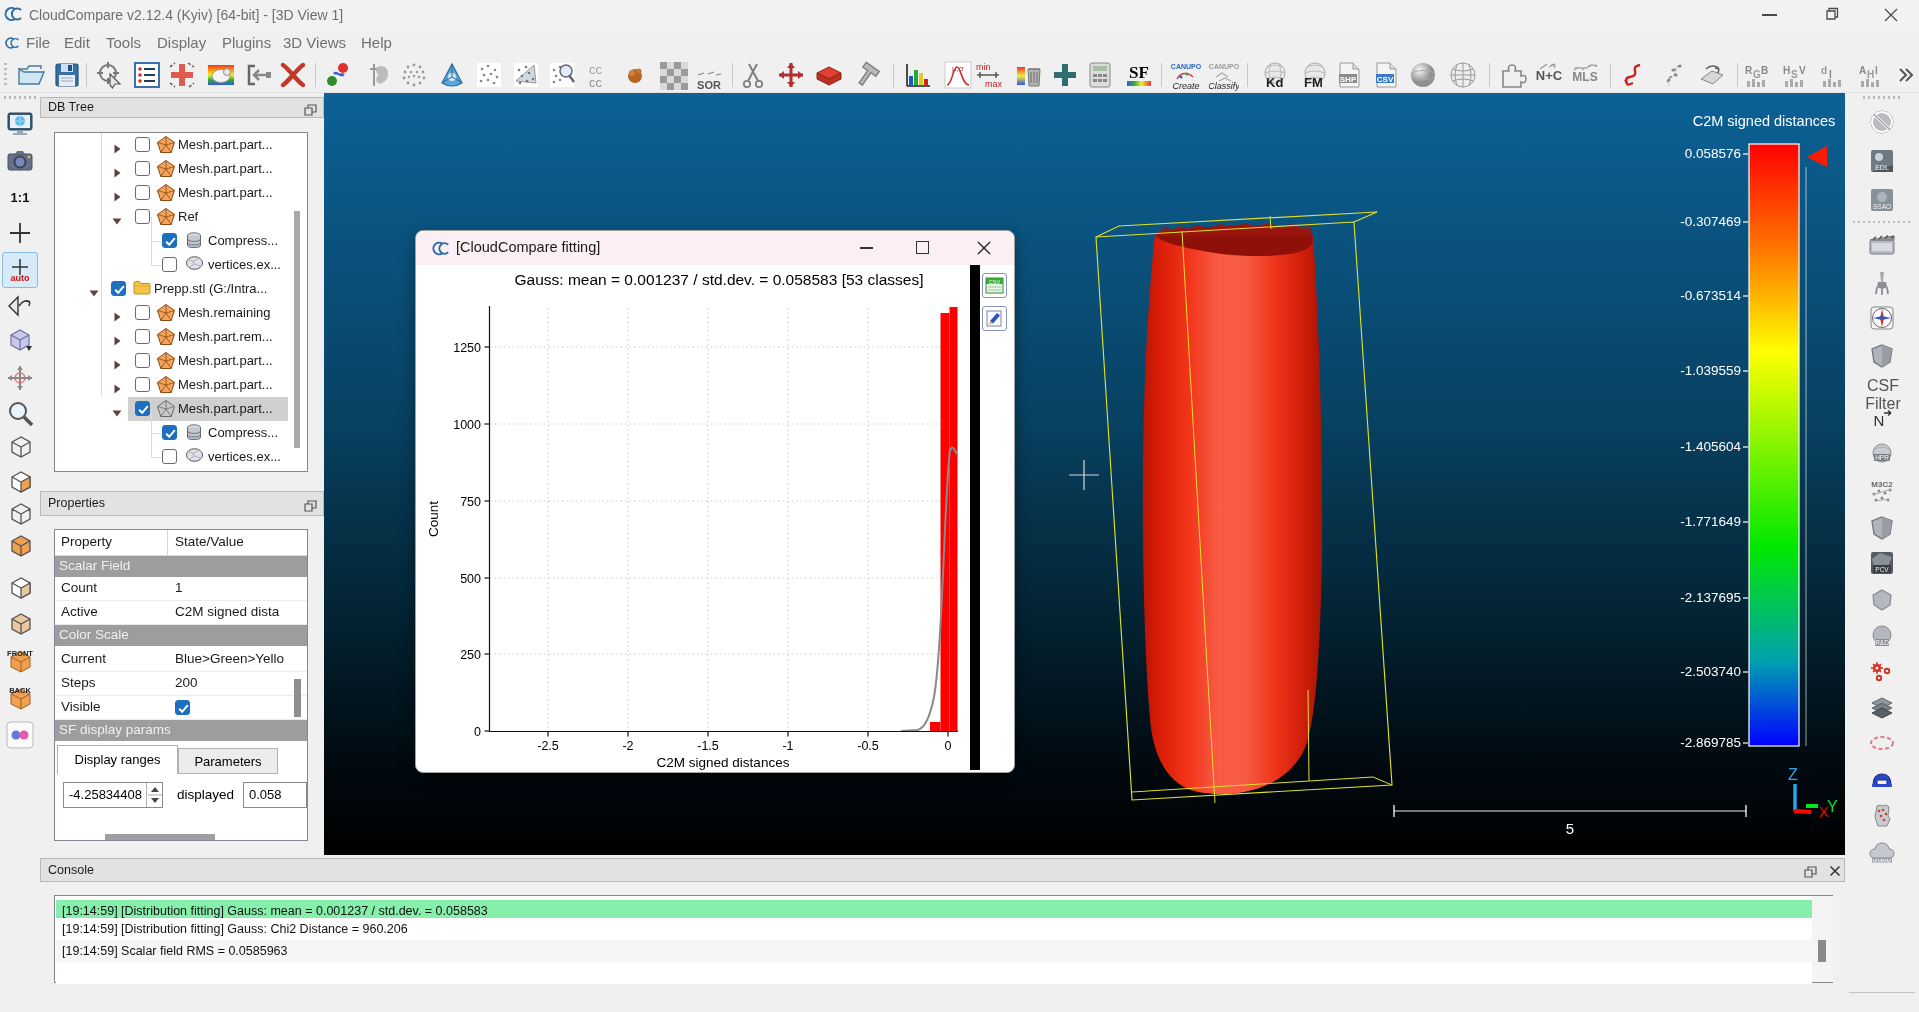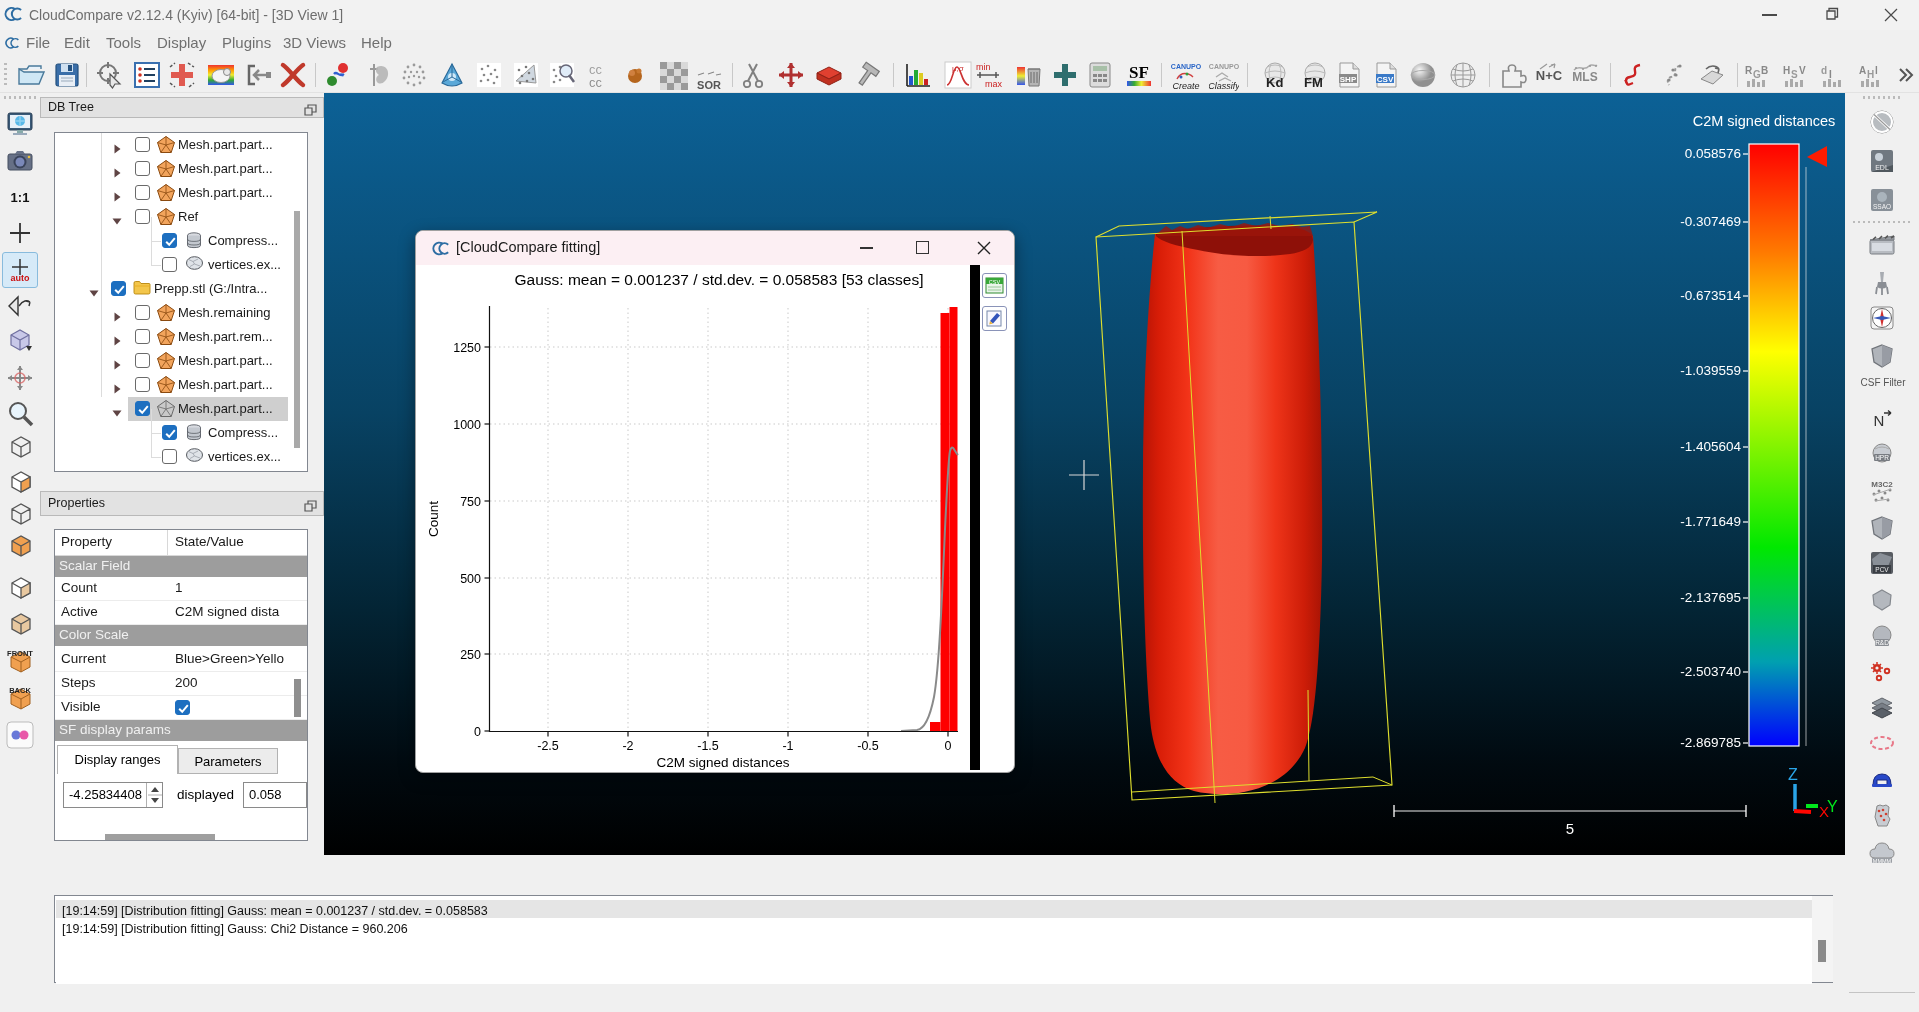--- a/index.html
+++ b/index.html
@@ -801,21 +801,21 @@
 <div class="abs" style="left:23px;top:211px"><svg width="28" height="28" viewBox="0 0 28 28">
         <rect x="3" y="3" width="22" height="22" rx="3" fill="#f4f4f4" stroke="#888"></rect>
         <circle cx="14" cy="14" r="9.5" fill="#fff" stroke="#666"></circle>
         <path d="M14 5 L16 14 L14 23 L12 14 Z" fill="#d03030"></path>
         <path d="M5 14 L14 12 L23 14 L14 16 Z" fill="#3858b8"></path>
       </svg></div>
 <div class="abs" style="left:23px;top:249px"><svg width="28" height="28" viewBox="0 0 28 28">
         <path d="M14 3 L24 7 L22 20 L14 25 L6 20 L4 7 Z" fill="#b0b4ba" stroke="#70747a" stroke-width="1.3"></path>
         <path d="M14 3 L24 7 L22 20 L14 25 Z" fill="#989ca4"></path>
       </svg></div>
-<div class="abs" style="left:8px;top:284px;width:60px;font-size:10px;color:#555;text-align:center">CSF Filter</div>
+<div class="abs" style="left:8px;top:284px;width:60px;font-size:16px;color:#555;text-align:center">CSF Filter</div>
 <div class="abs" style="left:23px;top:312px"><svg width="28" height="28" viewBox="0 0 28 28">
         <text x="11" y="21" font-size="15" fill="#333" text-anchor="middle">N</text>
         <path d="M16 8 L23 8 M23 8 L20 5.5 M23 8 L20 10.5" stroke="#333" stroke-width="1.4" fill="none"></path>
       </svg></div>
 <div class="abs" style="left:23px;top:348px"><svg width="28" height="28" viewBox="0 0 28 28">
         <circle cx="14" cy="12" r="9" fill="#c8ccd2" stroke="#888"></circle>
         <path d="M7 8 Q14 4 21 8" stroke="#aaa" fill="none"></path>
         <rect x="6" y="13" width="16" height="7" rx="1" fill="#787c82"></rect>
         <text x="14" y="19" font-size="6.5" fill="#fff" text-anchor="middle">HPR</text>
       </svg></div>
@@ -886,23 +886,34 @@
         </g>
       </svg></div>
 <div class="abs" style="left:23px;top:745px"><svg width="28" height="28" viewBox="0 0 28 28">
         <path d="M7 20 Q2 20 2 15.5 Q2 11 7 11 Q8 5 14 5 Q20 5 21 11 Q26 11 26 15.5 Q26 20 21 20 Z" fill="#c4c8ce" stroke="#888"></path>
         <rect x="4" y="20" width="20" height="5" rx="1" fill="#9a9ea4"></rect>
         <text x="14" y="24.5" font-size="5.5" fill="#fff" text-anchor="middle">MMMM</text>
       </svg></div>
 <div class="abs" style="left:4px;top:899px;width:66px;height:1px;background:#c4c4c4"></div>
   </div>
 <div id="consolepanel">
+  <div class="pheader" style="left:0px;top:3px;width:1805px;height:24px">
+      <div class="ptitle" style="padding-top:4px">Console</div>
+      <div class="abs" style="left:1763px;top:5px"><svg width="13" height="12" viewBox="0 0 13 12">
+          <path d="M1 4 L1 11 L8 11 L8 4 Z" fill="none" stroke="#555" stroke-width="1.2"></path>
+          <path d="M4 4 L4 1 L12 1 L12 8 L8 8" fill="none" stroke="#555" stroke-width="1.2"></path>
+        </svg></div>
+      <svg width="12" height="12" viewBox="0 0 12 12" style="position:absolute;left:1788px;top:6px">
+        <path d="M1.5 1.5 L10.5 10.5 M10.5 1.5 L1.5 10.5" stroke="#333" stroke-width="1.5"></path>
+      </svg>
+    </div>
   <div id="consolebox">
-    <div class="conrow" style="top:4px;background:#e5e5e5">[19:14:59] [Distribution fitting] Gauss: mean = 0.001237 / std.dev. = 0.058583</div>
+    <div class="conrow" style="top:4px;background:#86efac">[19:14:59] [Distribution fitting] Gauss: mean = 0.001237 / std.dev. = 0.058583</div>
     <div class="conrow" style="top:22px;background:#fff">[19:14:59] [Distribution fitting] Gauss: Chi2 Distance = 960.206</div>
+    <div class="conrow" style="top:44px;background:#f6f6f6">[19:14:59] Scalar field RMS = 0.0585963</div>
     <div class="conrow" style="top:66px;background:#fff"></div>
     <div class="abs" style="left:1757px;top:0;width:21px;height:86px;background:#f4f4f4"></div>
     <div class="abs" style="left:1763px;top:44px;width:8px;height:22px;background:#8a8a8a"></div>
   </div>
 </div>
 <div id="dialog">
     <div id="dlgtitle"></div>
     <svg width="19" height="17" viewBox="0 0 27 24" style="position:absolute;left:15px;top:9px">
       <path d="M16.2 5.2 A8.2 8.2 0 1 0 16.2 18.8" fill="none" stroke="#2d6da3" stroke-width="2.9"></path>
       <path d="M24.4 6.6 A7.4 7.4 0 1 0 24.4 17.4" fill="none" stroke="#2d6da3" stroke-width="2.9"></path>

